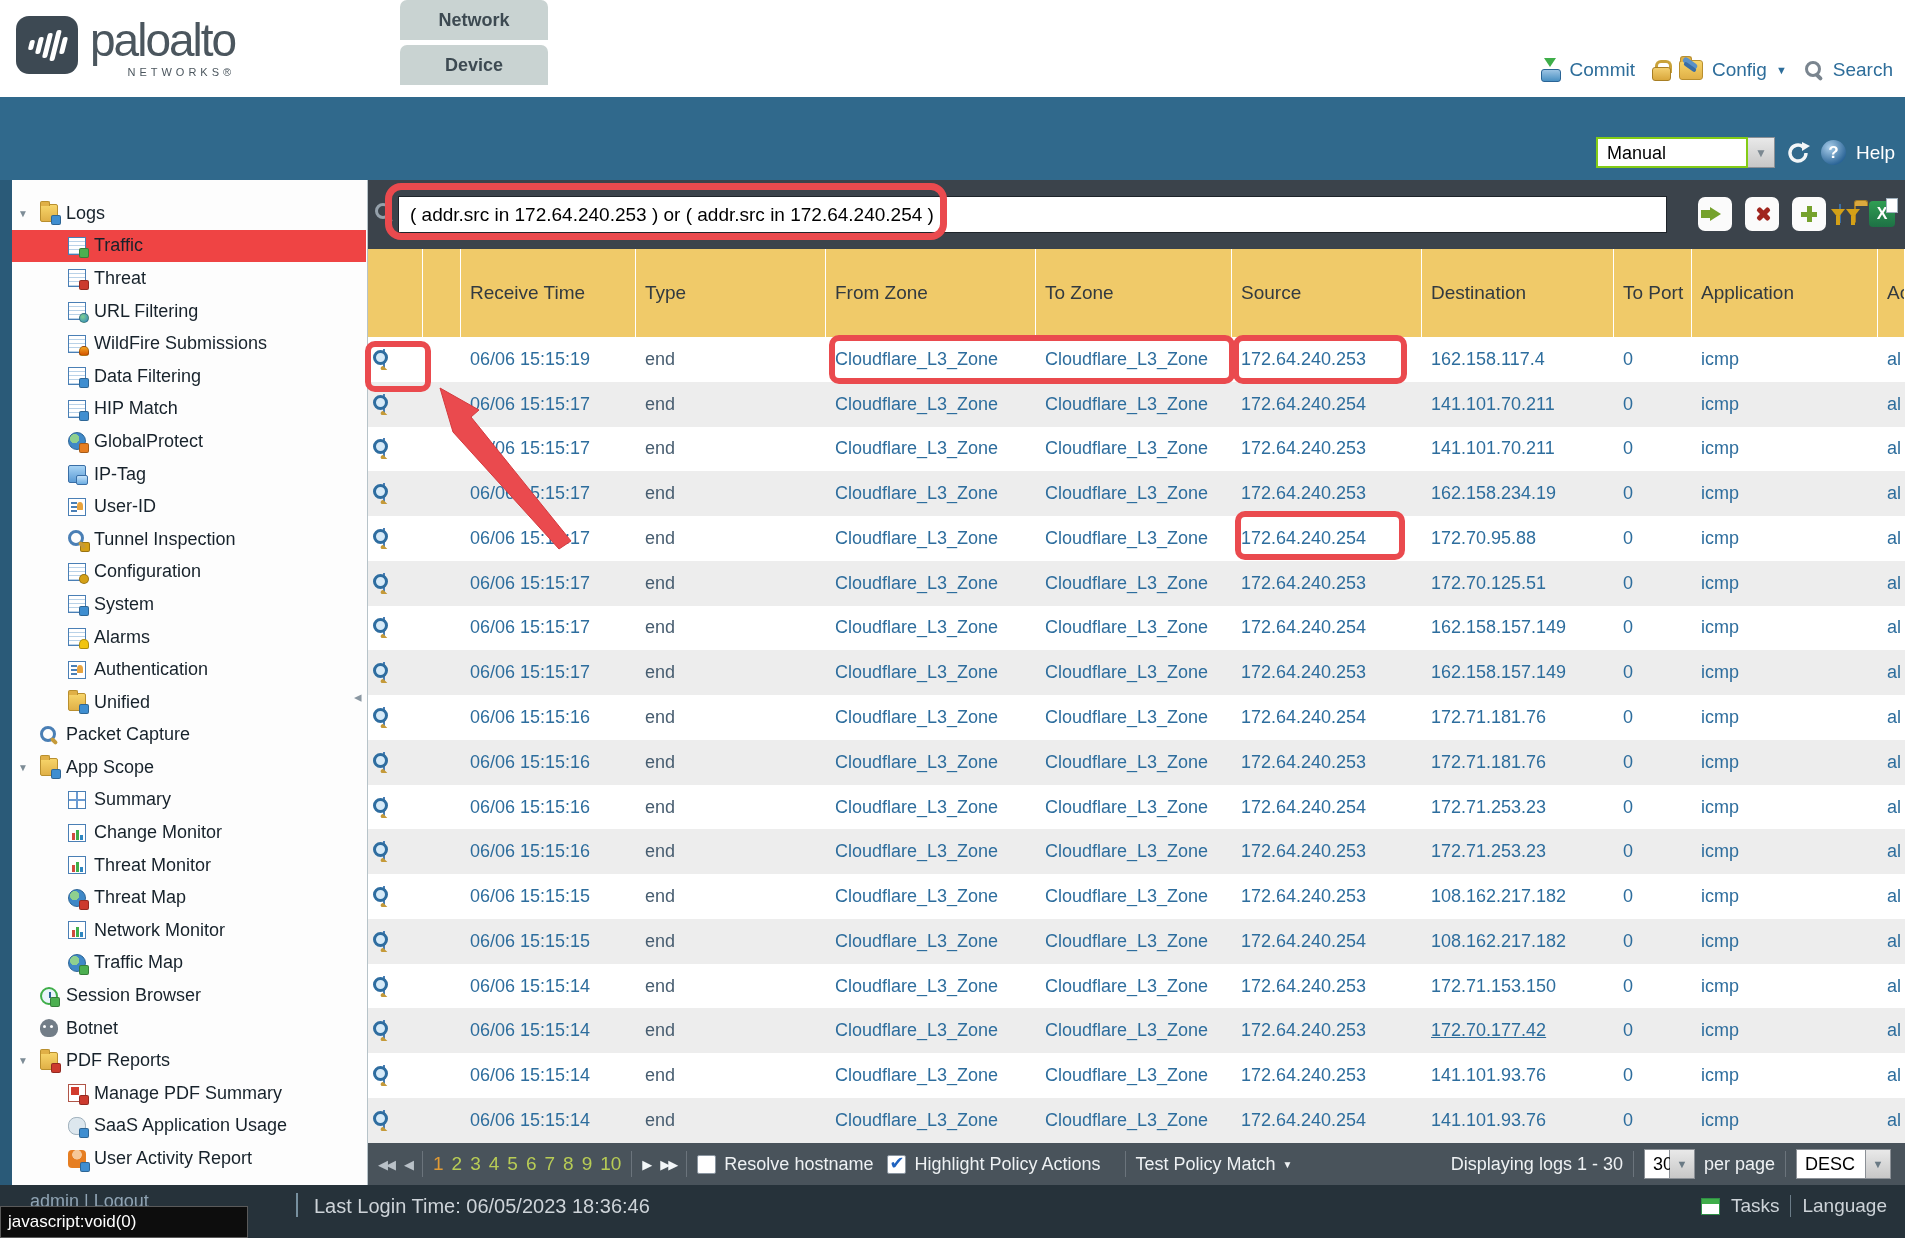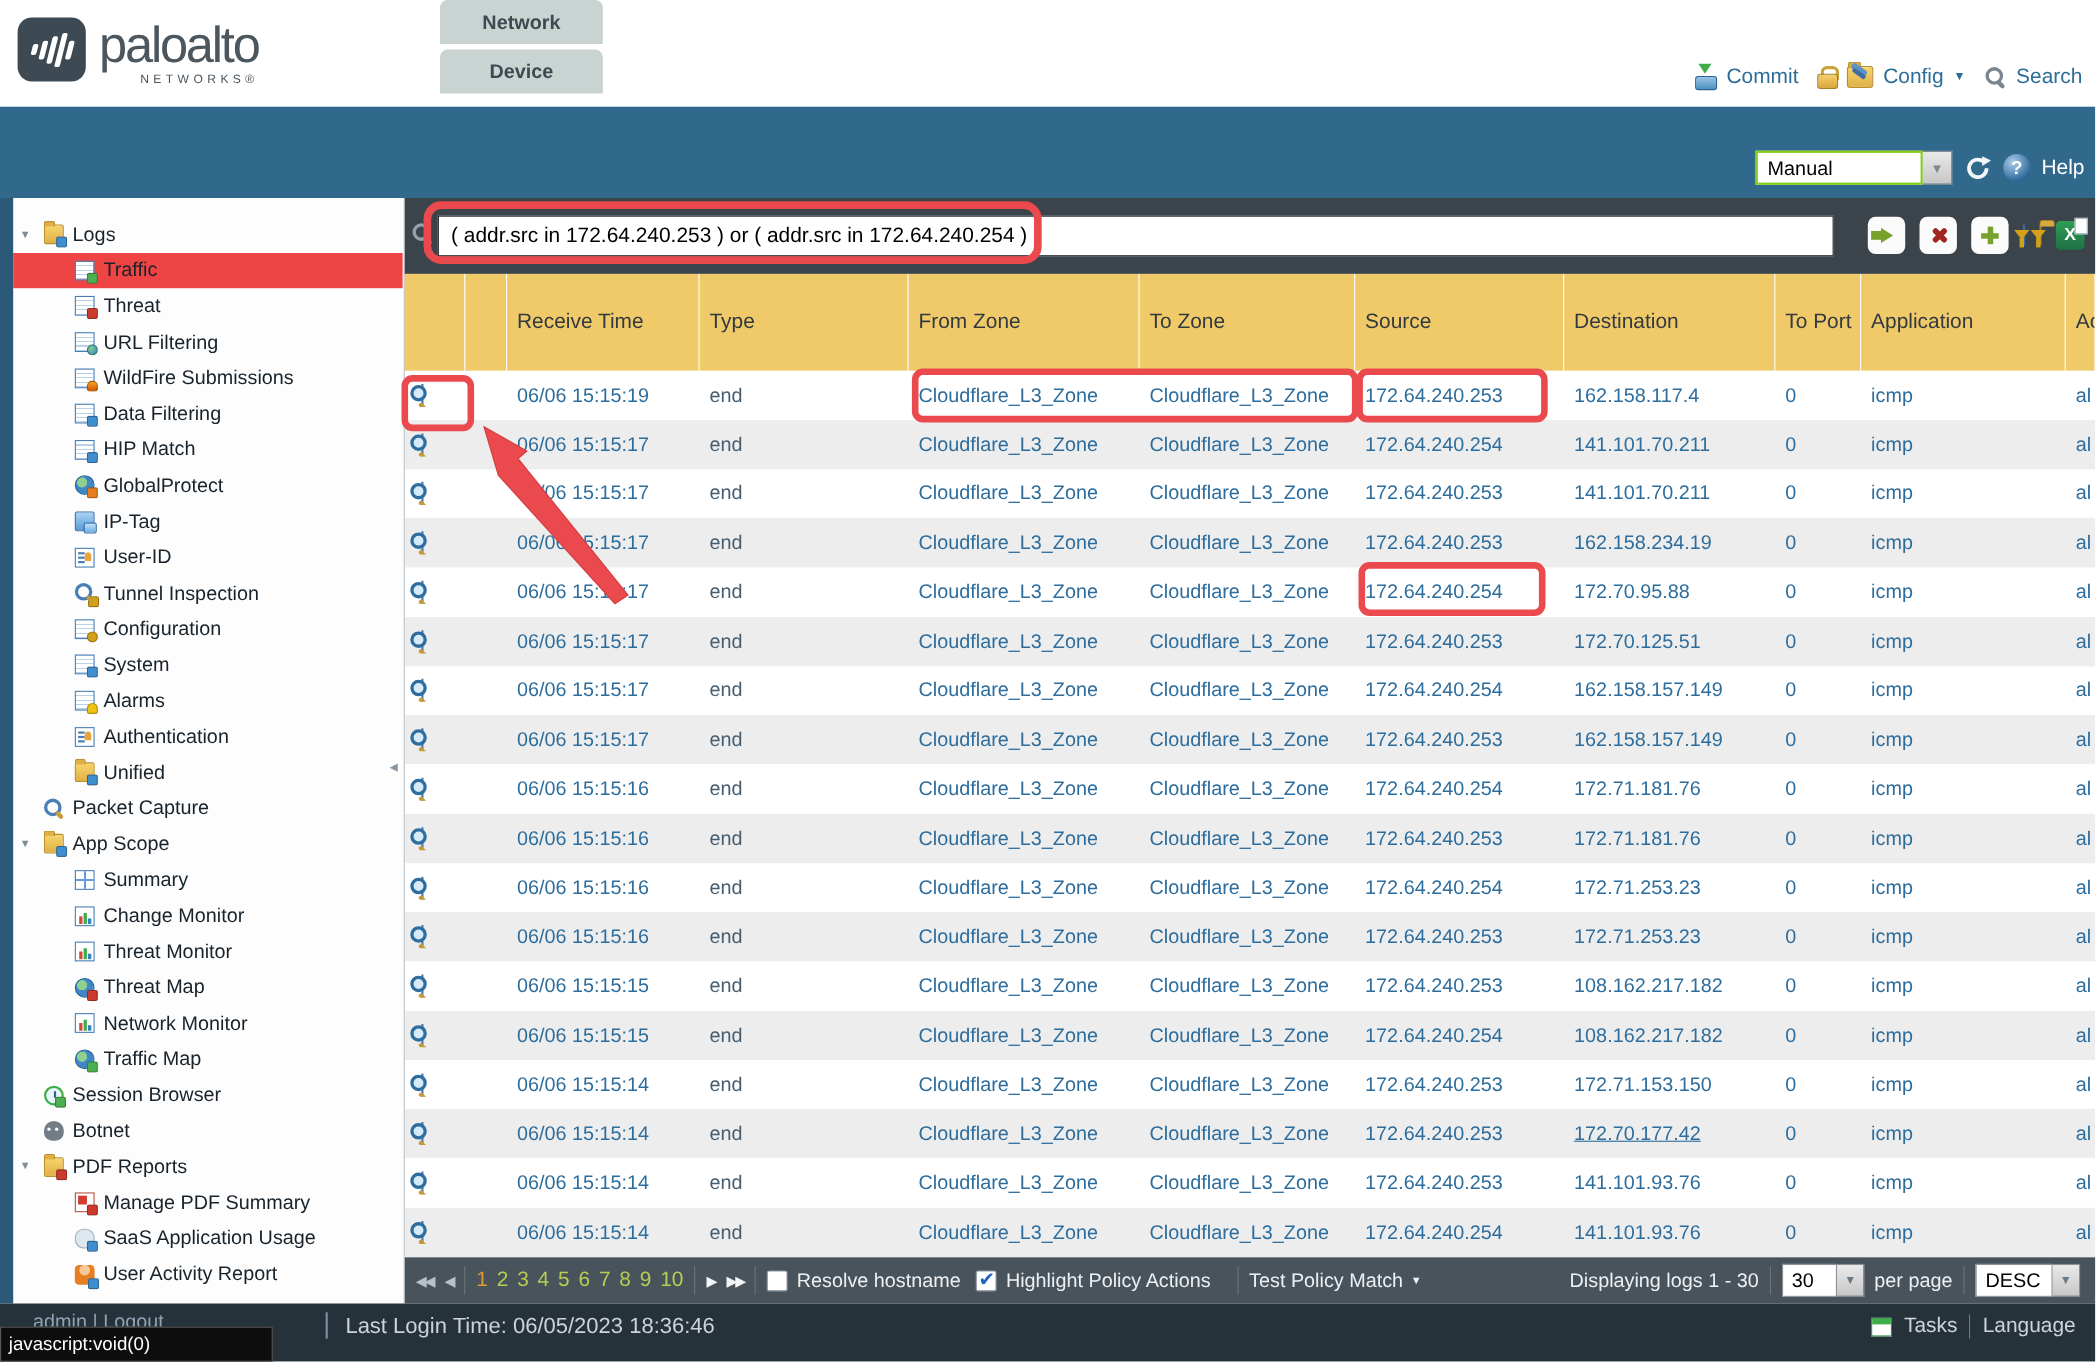--- a/index.html
+++ b/index.html
@@ -802,21 +802,21 @@
     <span class="cblbl">Highlight Policy Actions</span>
     <span class="vsep"></span>
     <span class="tpm">
       <span>Test Policy Match</span>
       <span class="caret2">▼</span>
     </span>
     <span class="pright">
       <span>Displaying logs 1 - 30</span>
       <span class="vsep"></span>
       <span class="ddgroup">
-        <span class="ddval" style="width:50px;">30</span>
+        <span class="ddval" style="width:26px;">30</span>
         <span class="dd-btn2">▼</span>
       </span>
       <span style="margin-left:9px;">per page</span>
       <span class="vsep"></span>
       <span class="ddgroup">
         <span class="ddval" style="width:70px;">DESC</span>
         <span class="dd-btn2">▼</span>
       </span>
     </span>
   </div>

